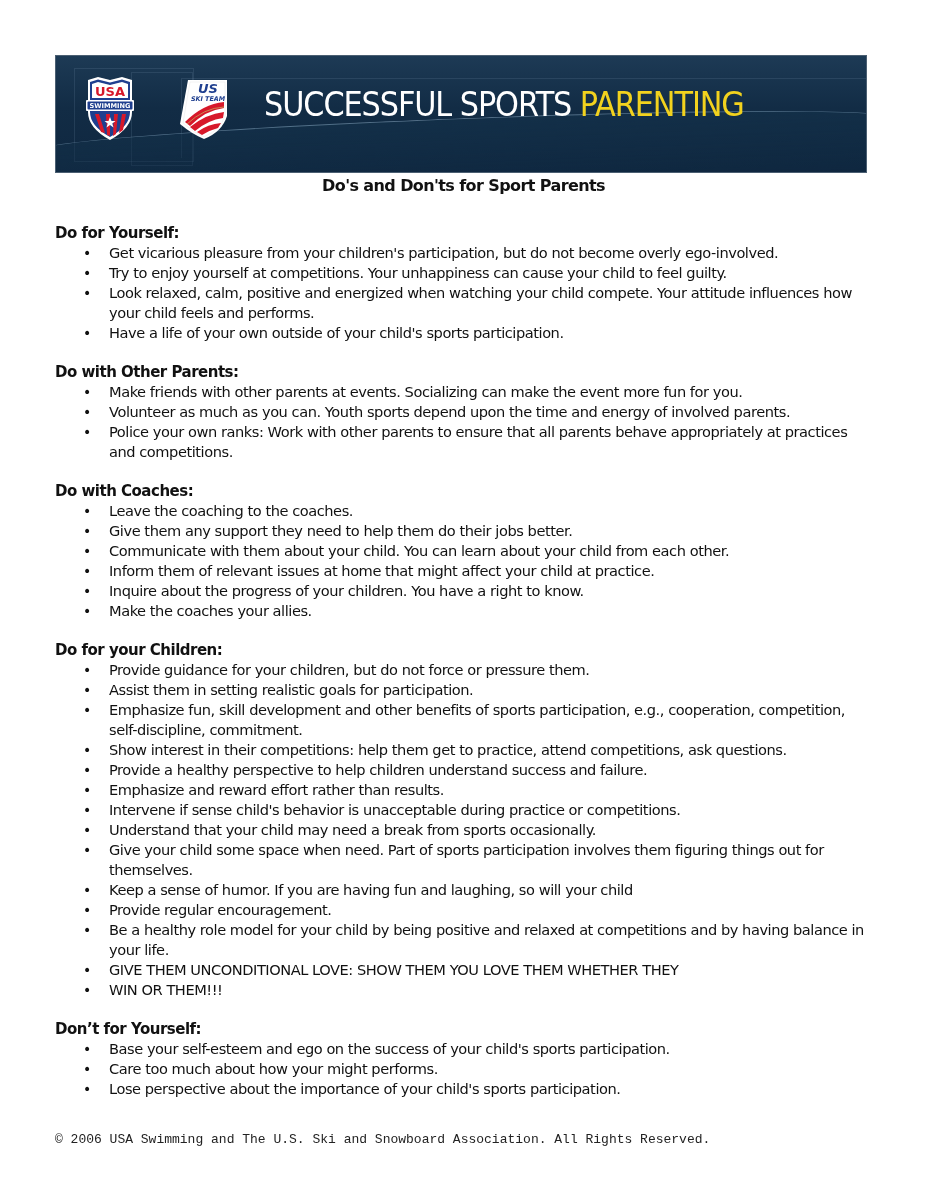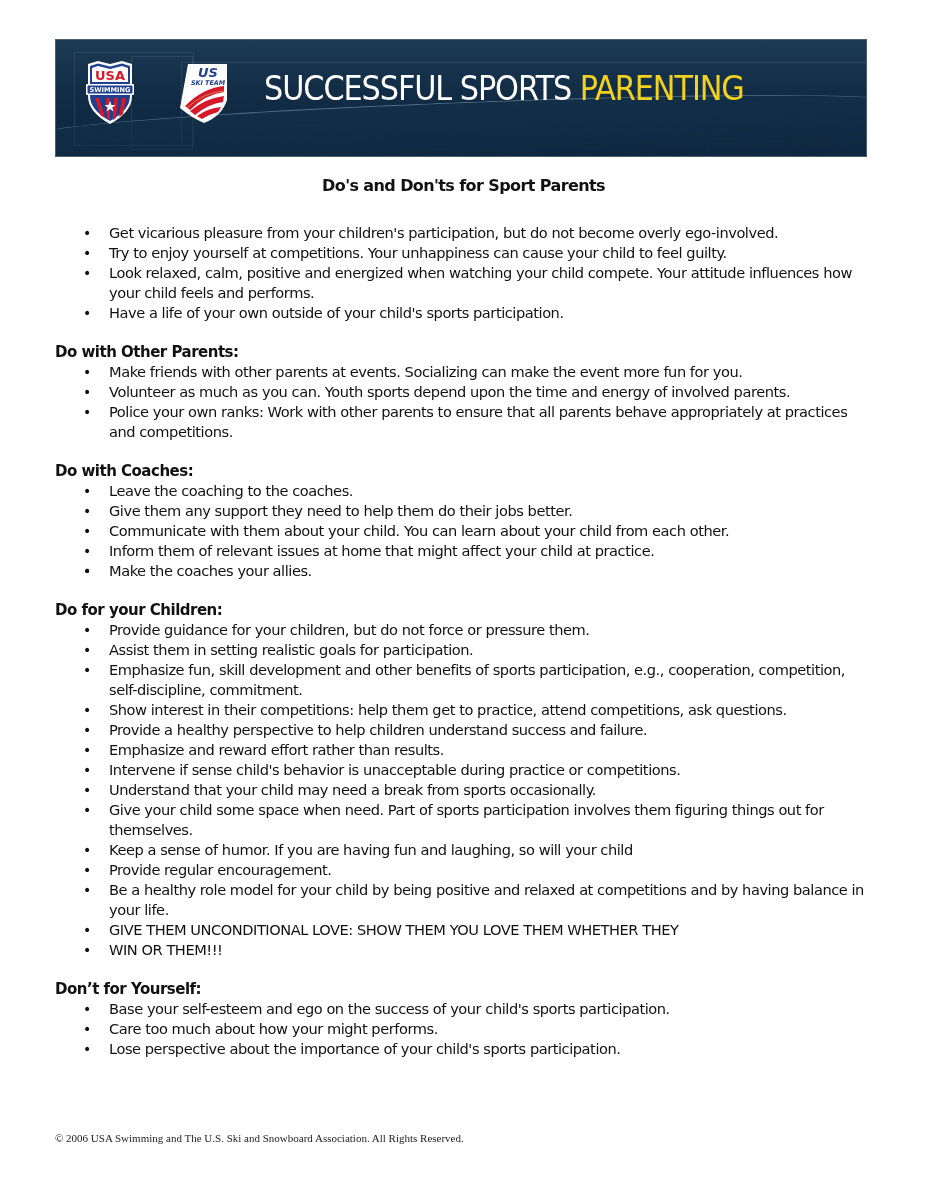--- a/index.html
+++ b/index.html
@@ -1,20 +1,20 @@
 <!DOCTYPE html>
 <html><head>
 <meta charset="utf-8">
 <style>
   * { box-sizing: border-box; margin: 0; padding: 0; }
   html, body { width: 927px; height: 1200px; background: #ffffff; }
   body { position: relative; font-family: "DejaVu Sans", sans-serif; color: #111; overflow: hidden; }
 
   .banner {
-    position: absolute; left: 55px; top: 39px; width: 812px; height: 118px;
+    position: absolute; left: 55px; top: 55px; width: 812px; height: 118px;
     background: linear-gradient(180deg, #1d3a55 0%, #122c45 45%, #0f2740 100%);
     border: 1px solid #4b5f72;
     overflow: hidden;
   }
   .banner .sweep {
     position: absolute; left: -20px; top: 62px; width: 860px; height: 90px;
     border-top: 1px solid rgba(160,190,215,0.45);
     border-radius: 50% 50% 0 0 / 18% 18% 0 0;
     transform: rotate(-2.2deg);
     background: linear-gradient(180deg, rgba(20,50,75,0.6), rgba(10,30,50,0.2));
@@ -51,21 +51,21 @@
   ul.items li {
     position: relative; padding-left: 54px;
     font-size: 14.6px; line-height: 20px; letter-spacing: -0.45px; color: #111;
   }
   ul.items li .bullet {
     position: absolute; left: 28px; top: 0; font-size: 14px;
   }
 
   .footer {
     position: absolute; left: 55px; top: 1132px;
-    font-family: Liberation Serif, serif; font-size: 11px; color: #222;
+    font-family: Liberation Mono, monospace; font-size: 13px; color: #222;
   }
 </style>
 </head>
 <body>
 
 <div class="banner">
   <div class="gridline g1"></div>
   <div class="gridline g2"></div>
   <div class="gridline g3"></div>
   <div class="sweep"></div>
@@ -93,20 +93,21 @@
     <text x="30" y="23" text-anchor="middle" font-family="DejaVu Sans, sans-serif" font-weight="bold" font-style="italic" font-size="6.4" fill="#1f3f8f">SKI TEAM</text>
   </svg>
 
   <div class="banner-title"><span>SUCCESSFUL SPORTS </span><span class="accent">PARENTING</span></div>
 </div>
 
 <h1 class="doc-title">Do's and Don'ts for Sport Parents</h1>
 
 <div class="content" id="content">
     <div class="section">
+      <div class="section-heading">Do for Yourself:</div>
       <ul class="items">
         <li><span class="bullet">•</span><span>Get vicarious pleasure from your children's participation, but do not become overly ego-involved.</span></li>
         <li><span class="bullet">•</span><span>Try to enjoy yourself at competitions. Your unhappiness can cause your child to feel guilty.</span></li>
         <li><span class="bullet">•</span><span>Look relaxed, calm, positive and energized when watching your child compete. Your attitude influences how your child feels and performs.</span></li>
         <li><span class="bullet">•</span><span>Have a life of your own outside of your child's sports participation.</span></li>
       </ul>
     </div>
     <div class="section">
       <div class="section-heading">Do with Other Parents:</div>
       <ul class="items">
@@ -115,21 +116,21 @@
         <li><span class="bullet">•</span><span>Police your own ranks: Work with other parents to ensure that all parents behave appropriately at practices and competitions.</span></li>
       </ul>
     </div>
     <div class="section">
       <div class="section-heading">Do with Coaches:</div>
       <ul class="items">
         <li><span class="bullet">•</span><span>Leave the coaching to the coaches.</span></li>
         <li><span class="bullet">•</span><span>Give them any support they need to help them do their jobs better.</span></li>
         <li><span class="bullet">•</span><span>Communicate with them about your child. You can learn about your child from each other.</span></li>
         <li><span class="bullet">•</span><span>Inform them of relevant issues at home that might affect your child at practice.</span></li>
-        <li><span class="bullet">•</span></li>
+        <li><span class="bullet">•</span><span>Inquire about the progress of your children. You have a right to know.</span></li>
         <li><span class="bullet">•</span><span>Make the coaches your allies.</span></li>
       </ul>
     </div>
     <div class="section">
       <div class="section-heading">Do for your Children:</div>
       <ul class="items">
         <li><span class="bullet">•</span><span>Provide guidance for your children, but do not force or pressure them.</span></li>
         <li><span class="bullet">•</span><span>Assist them in setting realistic goals for participation.</span></li>
         <li><span class="bullet">•</span><span>Emphasize fun, skill development and other benefits of sports participation, e.g., cooperation, competition, self-discipline, commitment.</span></li>
         <li><span class="bullet">•</span><span>Show interest in their competitions: help them get to practice, attend competitions, ask questions.</span></li>

